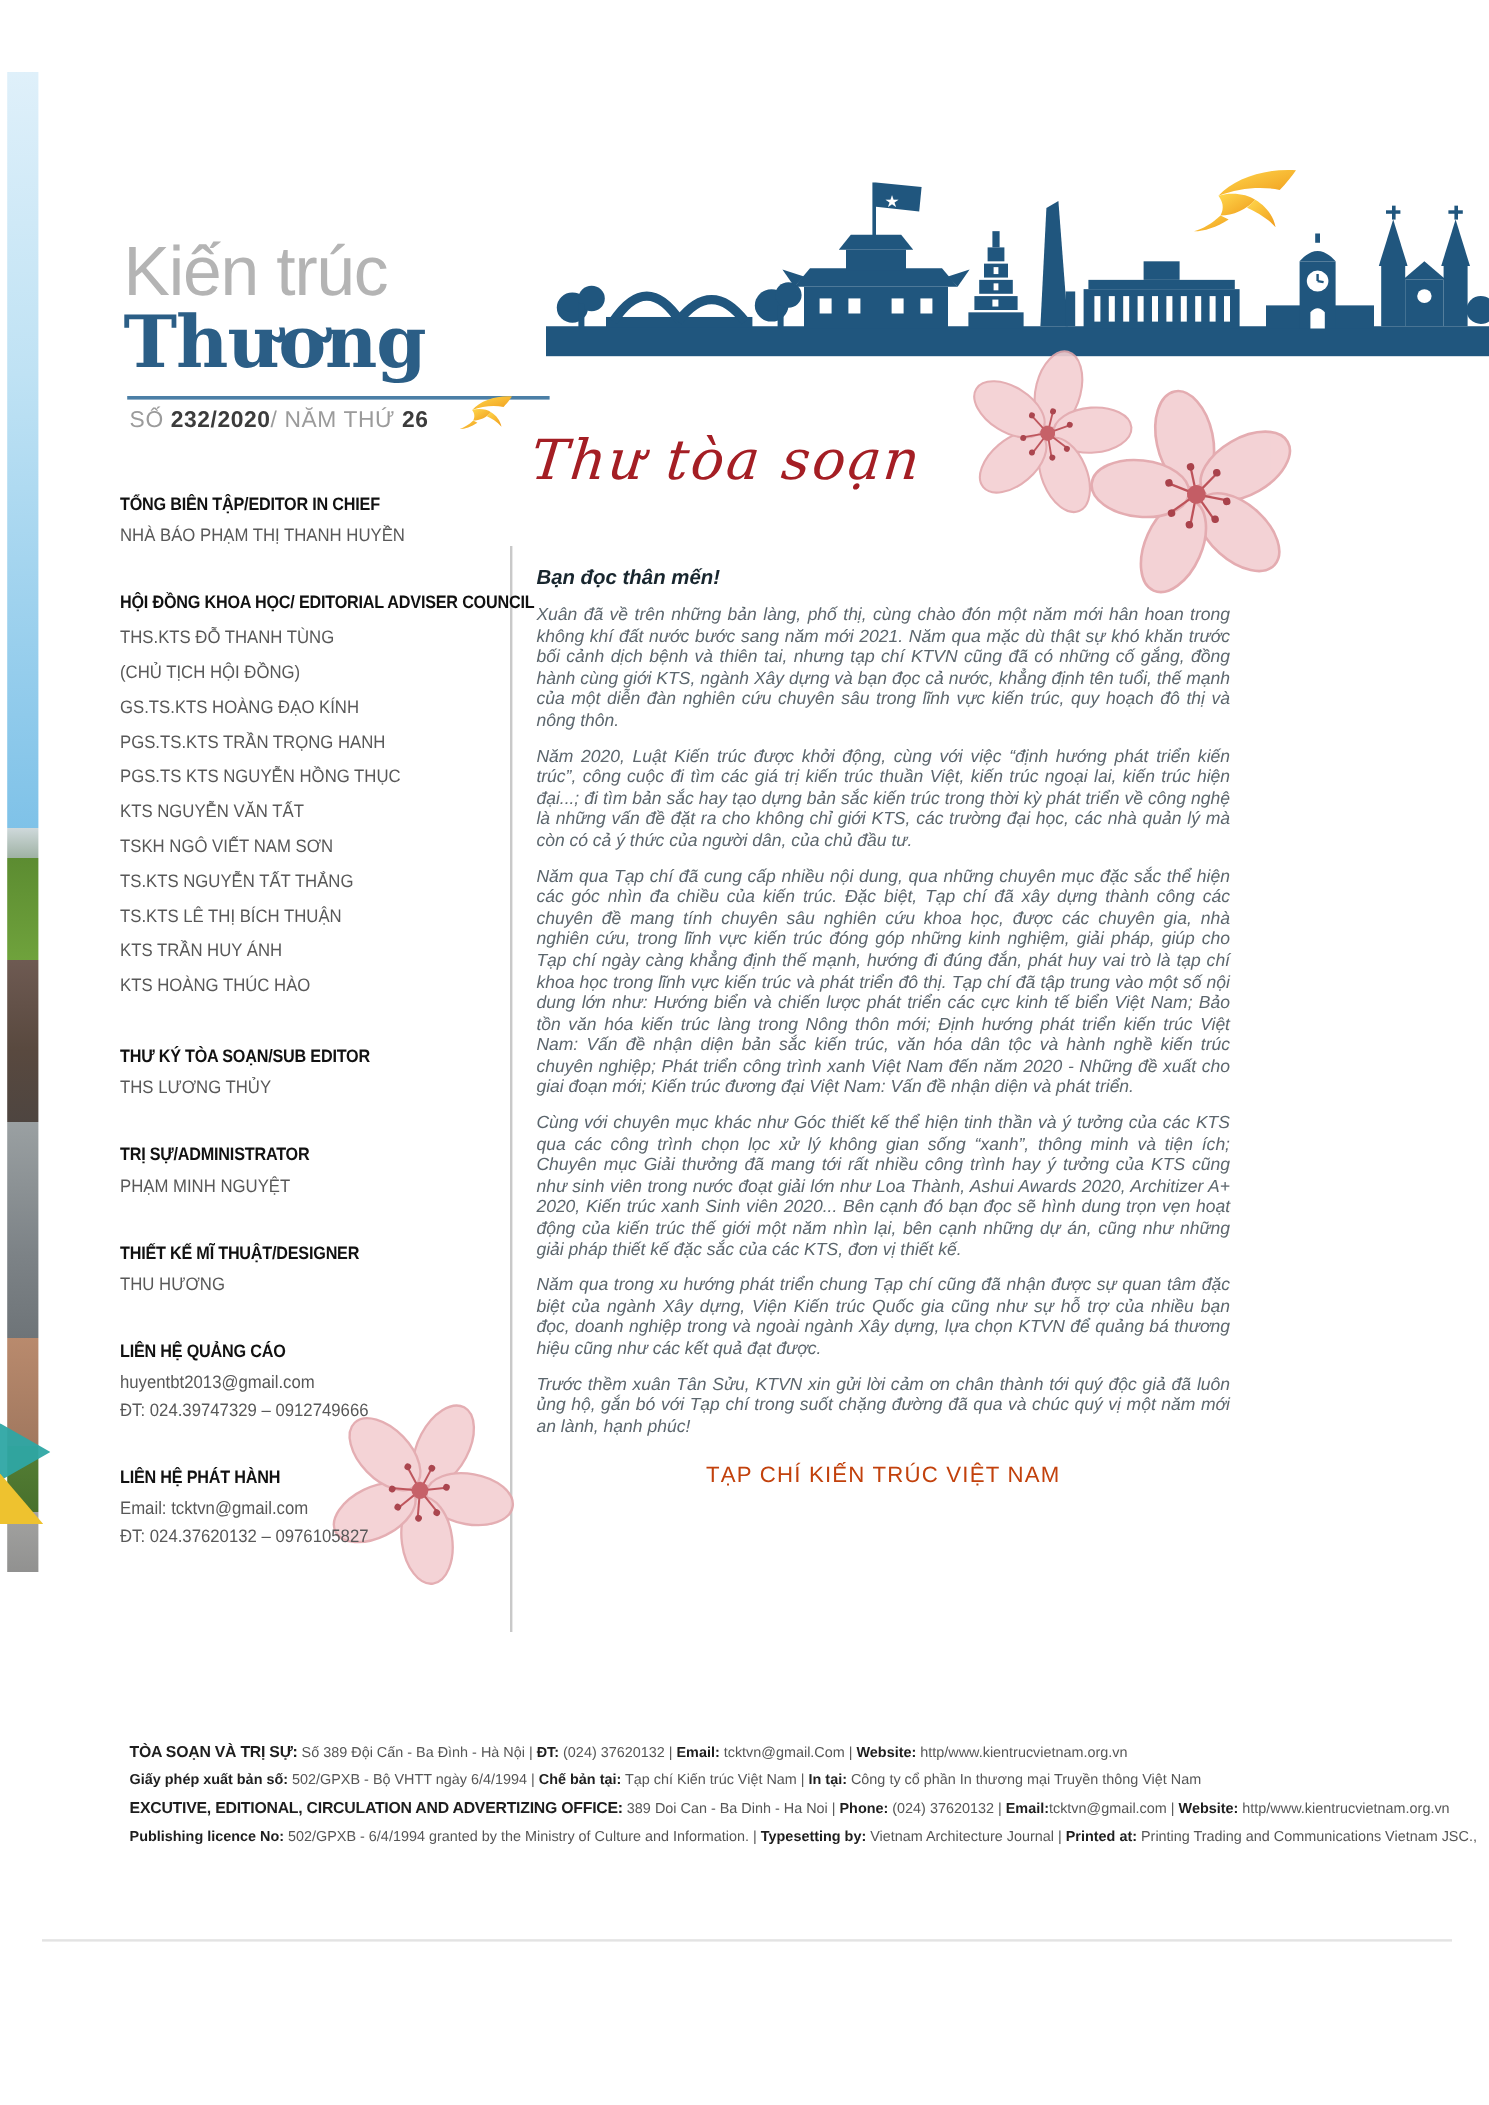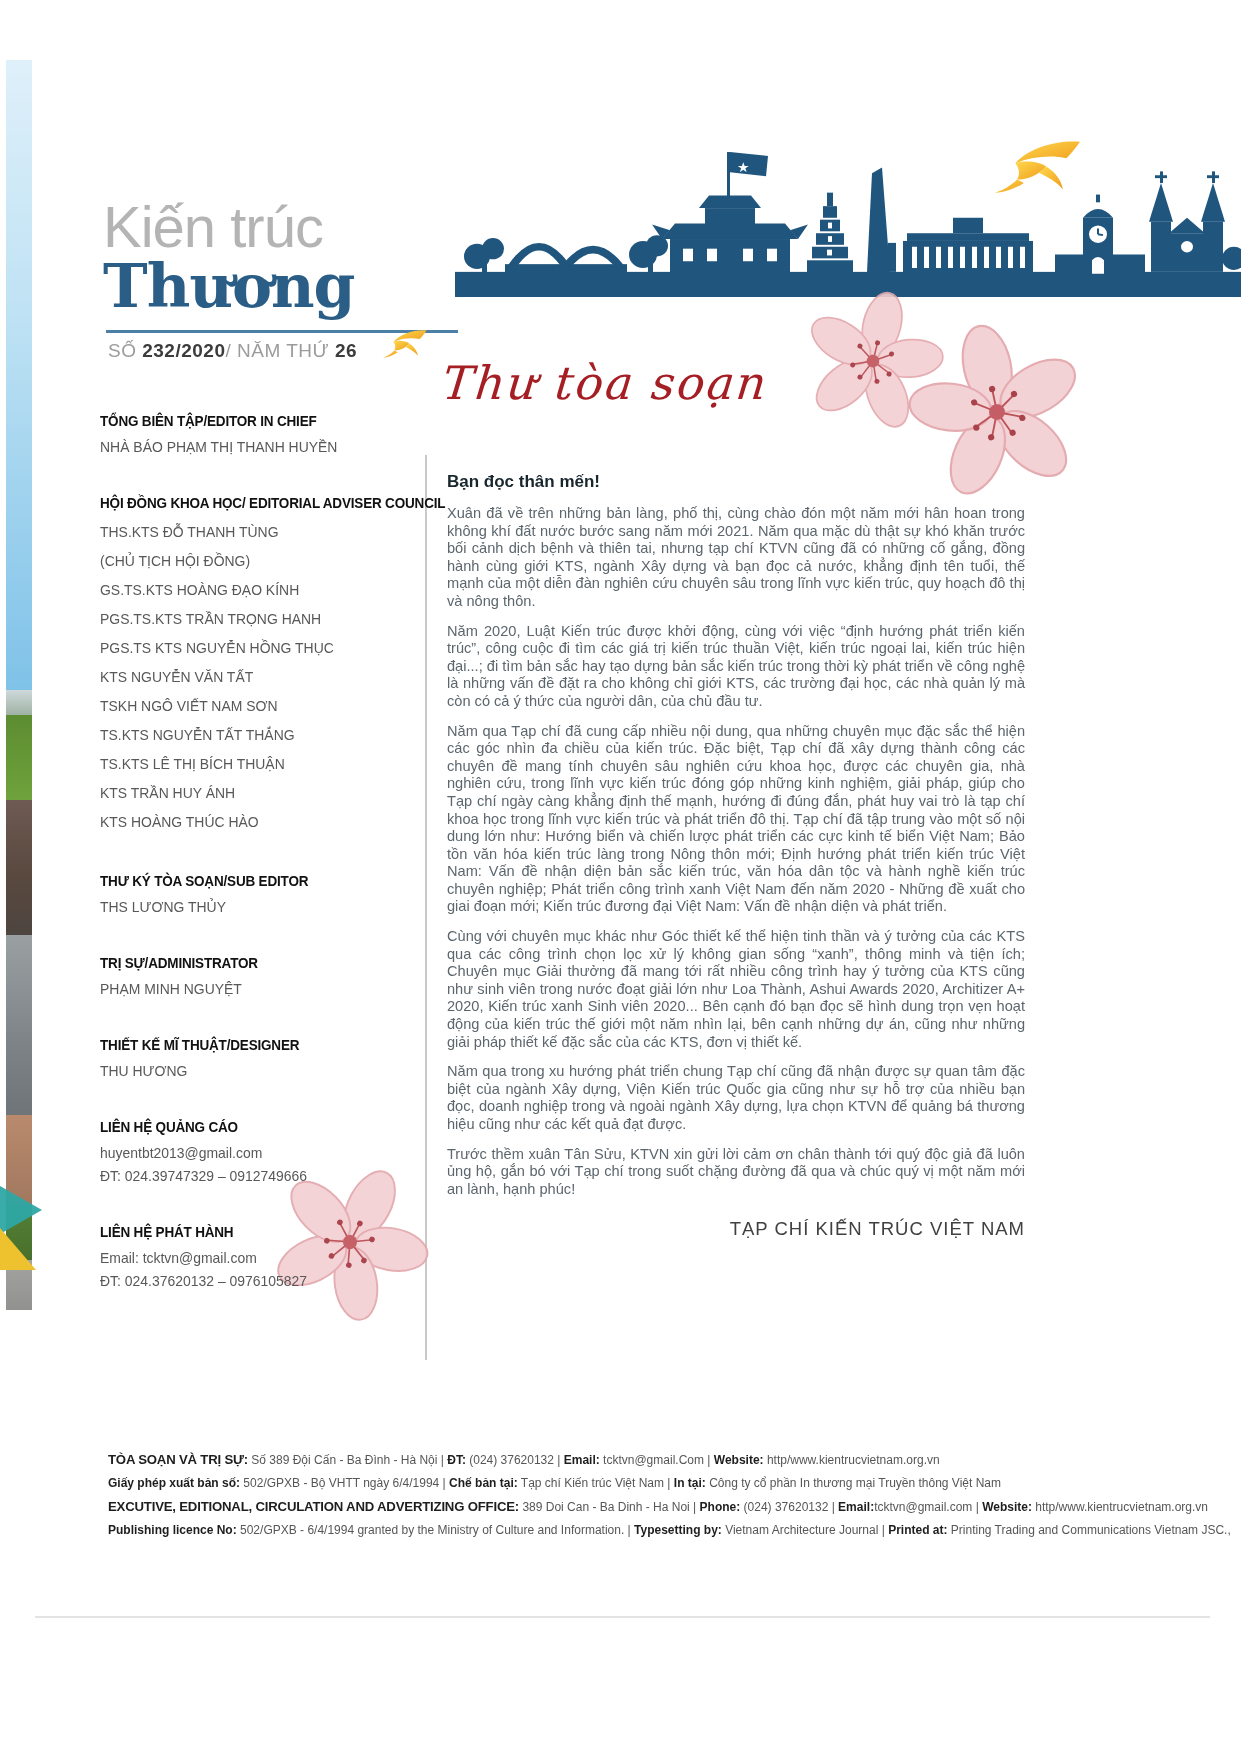--- a/index.html
+++ b/index.html
@@ -32,25 +32,25 @@
 
   
   .skyline{left:455px;top:125px;width:786px;height:172px;}
 
   
   .title-swallow{left:383px;top:328px;width:48px;height:34px;}
   .letter-title{left:443px;top:356px;font-family:"DejaVu Serif",serif;font-style:italic;
     font-size:46px;color:#a41e24;transform:skewX(-6deg);letter-spacing:2px;}
   .letter-rule{left:425px;top:455px;width:2px;height:905px;background:#c9c9c9;}
   .letter-col{left:447px;top:472px;width:578px;}
-  .greeting{font-size:17px;font-weight:bold;color:#18262e;margin:0 0 13px 0;}
-  .para{font-size:14.6px;line-height:17.6px;color:#5c666d;
+  .greeting{font-size:17px;font-weight:bold;font-style:italic;color:#18262e;margin:0 0 13px 0;}
+  .para{font-size:14.6px;line-height:17.6px;font-style:italic;color:#5c666d;
     text-align:justify;margin:0 0 12px 0;}
   .closing{margin-top:2px;}
-  .signature{margin-top:20px;text-align:right;font-size:18.5px;color:#404040;letter-spacing:1px;}
+  .signature{margin-top:20px;text-align:center;font-size:18.5px;color:#c2410c;letter-spacing:1px;}
 
   
   .sidebar{left:100px;top:412px;width:345px;}
   .sb-section{margin-bottom:36px;}
   .sb-head{font-size:15px;font-weight:bold;color:#111;white-space:nowrap;margin:0 0 6px 0;
     transform:scaleX(.9);transform-origin:0 50%;letter-spacing:-0.2px;}
   .sb-item{font-size:15px;color:#585858;white-space:nowrap;line-height:23px;
     transform:scaleX(.93);transform-origin:0 50%;}
   .sb-council .sb-item{line-height:29px;}
 

